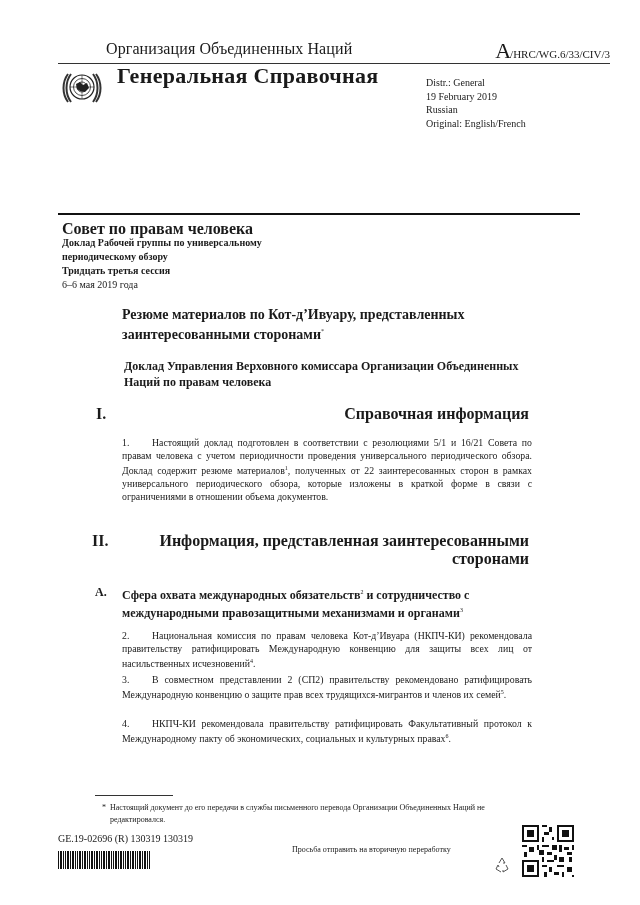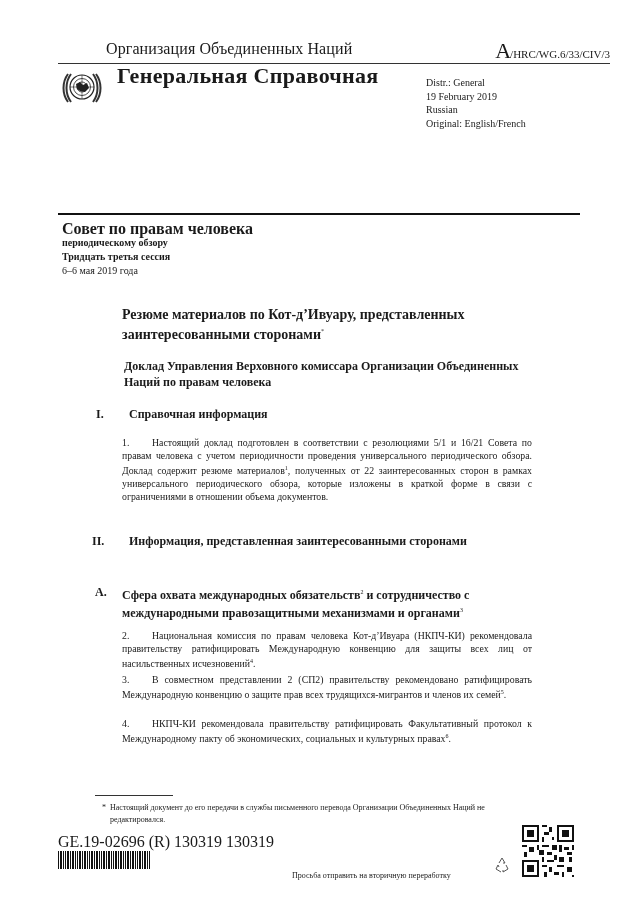--- a/index.html
+++ b/index.html
@@ -14,35 +14,35 @@
   .assembly { left: 117px; top: 63px; font-size: 22px; font-weight: bold; letter-spacing: 0.3px; }
   .distr { left: 426px; top: 76px; font-size: 10px; line-height: 13.5px; }
   .mid-rule { left: 58px; right: 60px; top: 213px; height: 2px; background: #111; }
   .council { left: 62px; top: 222px; font-size: 11px; line-height: 14px; }
   .council .b1 { font-weight: bold; font-size: 16px; }
   .council .b { font-weight: bold; font-size: 10px; }
   .council .n { font-size: 10px; }
   .title { left: 122px; top: 306px; width: 420px; font-size: 14px; font-weight: bold; line-height: 17px; }
   .title sup, .p sup, .h2 sup { font-size: 6px; vertical-align: super; font-weight: normal; }
   .subtitle { left: 124px; top: 358px; width: 420px; font-size: 12px; font-weight: bold; line-height: 16px; }
-  .h1 { font-size: 12px; font-weight: bold; line-height: 18px; }
+  .h1 { font-size: 16px; font-weight: bold; line-height: 18px; text-align: right; }
   .h1 .num { position: absolute; left: 0; }
   .h1 .txt { position: absolute; left: 25px; width: 400px; margin-left: 8px; }
   .h2 { font-size: 12px; font-weight: bold; line-height: 15px; }
   .h2 .num { position: absolute; left: 0; }
   .h2 .txt { position: absolute; left: 27px; width: 420px; }
   .p { left: 122px; width: 410px; font-size: 9.8px; line-height: 13px; text-align: justify; }
   .p .pn { display: inline-block; width: 30px; }
   .fn-rule { left: 95px; top: 795px; width: 78px; height: 1px; background: #333; }
   .fn { left: 110px; top: 802px; width: 380px; font-size: 8px; line-height: 12px; }
   .fn .star { position: absolute; left: -8px; }
-  .jobno { left: 58px; top: 833px; font-size: 16px; }
+  .jobno { left: 58px; top: 833px; font-size: 10px; }
   .barcode { left: 58px; top: 851px; width: 92px; height: 18px; }
   .barcode-text { left: 58px; top: 869px; font-size: 12px; letter-spacing: 4.5px; font-family: "Liberation Mono", monospace; margin-top: 36px; }
-  .recycle-text { left: 292px; top: 871px; font-size: 8px; }
+  .recycle-text { left: 292px; top: 845px; font-size: 8px; }
   .recycle-icon { left: 494px; top: 857px; width: 16px; height: 16px; }
   .qr { left: 522px; top: 825px; width: 52px; height: 52px; }
 </style>
 </head>
 <body>
 
 <div class="abs org-name">Организация Объединенных Наций</div>
 <div class="abs symbol"><span class="big">A</span><span>/HRC/WG.6/33/CIV/3</span></div>
 <div class="abs top-rule"></div>
 
@@ -63,20 +63,21 @@
   <div>Distr.: General</div>
   <div>19 February 2019</div>
   <div>Russian</div>
   <div>Original: English/French</div>
 </div>
 
 <div class="abs mid-rule"></div>
 
 <div class="abs council">
   <div class="b1">Совет по правам человека</div>
+  <div class="b">Доклад Рабочей группы по универсальному</div>
   <div class="b">периодическому обзору</div>
   <div class="b">Тридцать третья сессия</div>
   <div class="n">6–6 мая 2019 года</div>
 </div>
 
 <div class="abs title"><span>Резюме материалов по Кот-д’Ивуару, представленных заинтересованными сторонами</span><sup>*</sup></div>
 <div class="abs subtitle">Доклад Управления Верховного комиссара Организации Объединенных Наций по правам человека</div>
 
 <div class="abs h1" style="left:96px; top:405px; width:450px;">
   <span class="num">I.</span>

